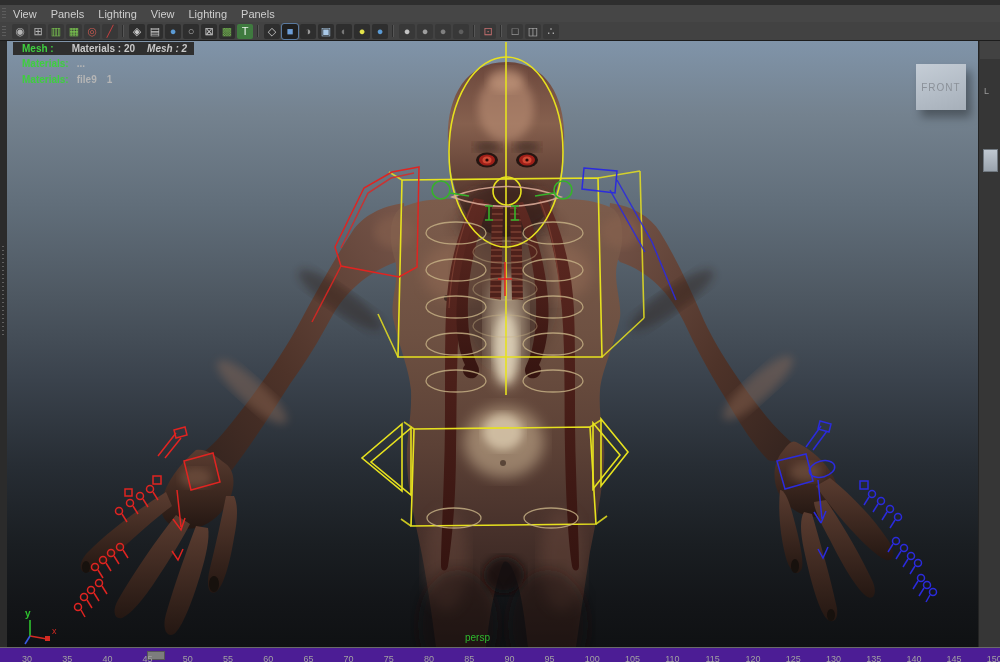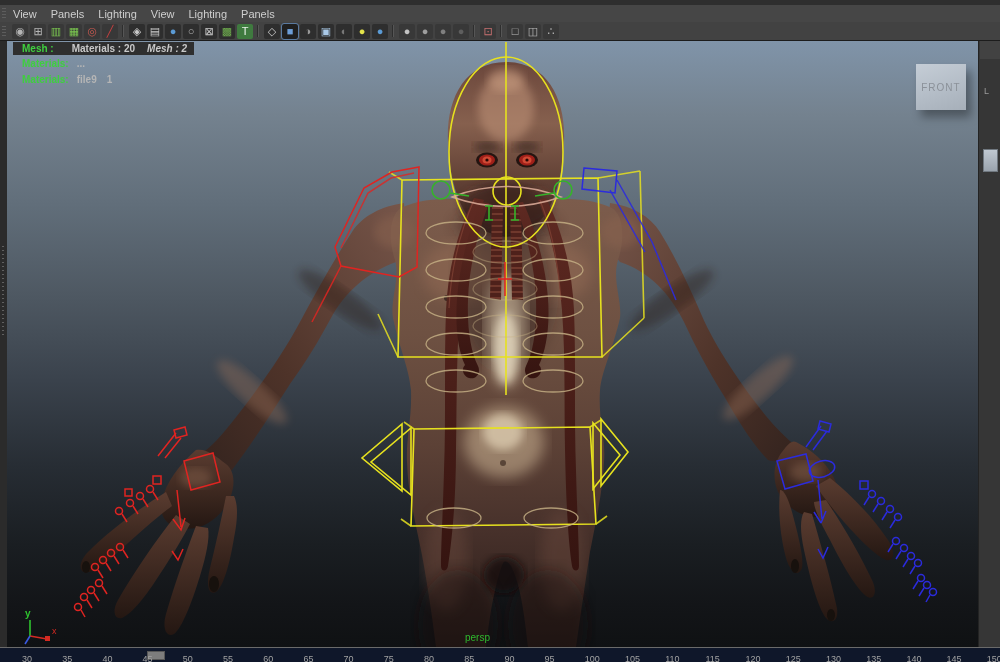--- a/index.html
+++ b/index.html
@@ -42,21 +42,21 @@
   #hud2{left:15px;top:17px;} #hud2 .val{color:#b5b5b5;margin-left:8px;}
   #hud3{left:15px;top:33px;} #hud3 .val{color:#b5b5b5;margin-left:8px;}
   #hud3 .val2{color:#b5b5b5;margin-left:10px;}
   
   .front-plate{position:absolute;left:909px;top:23px;width:50px;height:46px;
      background:linear-gradient(160deg,#c5cdd6 0%,#b4bdc7 55%,#a6afb9 100%);
      color:#8b9199;font-size:10px;letter-spacing:1px;display:flex;align-items:center;
      justify-content:center;box-shadow:5px 7px 9px rgba(0,0,0,.35);}
   .persp-label{position:absolute;left:458px;top:591px;color:#2eb82e;font-size:10px;}
   
-  .timeline{position:absolute;left:0;top:647px;width:1000px;height:15px;background:#0f172a;
+  .timeline{position:absolute;left:0;top:647px;width:1000px;height:15px;background:#4c1d95;
      border-top:1px solid #6a6a6a;overflow:hidden;}
   .tick-num{position:absolute;top:6px;color:#a2a2a2;font-size:9px;}
   .playhead{position:absolute;left:147px;top:3px;width:16px;height:7px;background:#7d7d7d;border:1px solid #565656;}
 </style>
 </head>
 <body>
 <div id="stage">
 
   <div class="window-top"></div>
 

